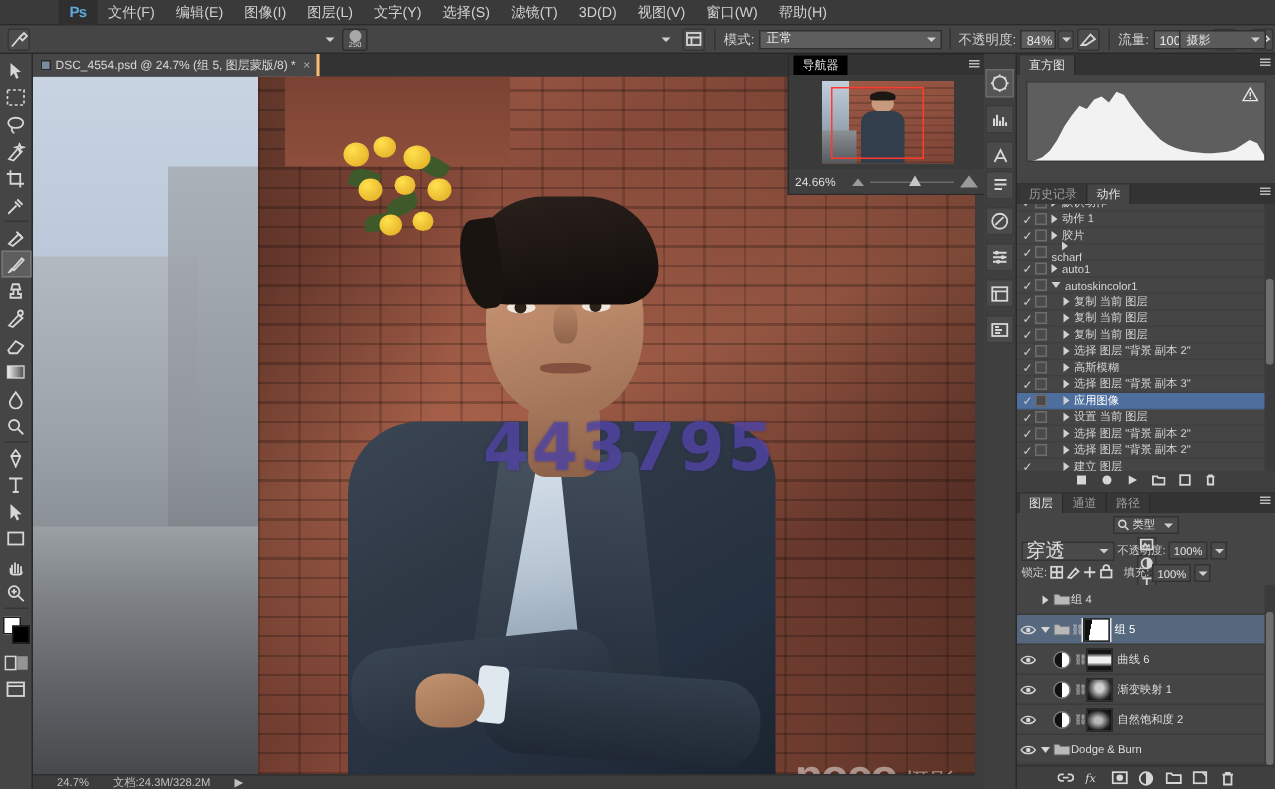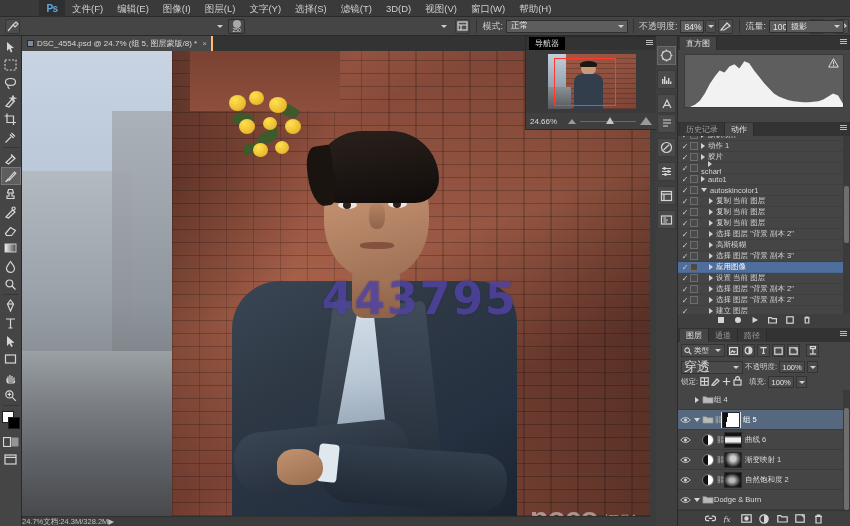--- a/index.html
+++ b/index.html
@@ -264,21 +264,21 @@
     font-size: 17px; color: rgba(255,255,255,.46);
     margin-left: 5px; line-height: 22px;
   }
   
   #statusbar {
     position: absolute; left: 22px; top: 516px;
     width: 628px; height: 10px; background: #3c3c3c;
     display: flex; align-items: center; font-size: 7.5px; color: #c0c0c0;
     border-top: 1px solid #2f2f2f;
   }
-  .sb-item { margin-left: 0; text-align: center; }
+  .sb-item { margin-left: 16px; text-align: center; }
   
   #icondock {
     position: absolute; left: 656px; top: 36px;
     width: 22px; height: 490px; background: #3f3f3f;
     border-right: 1px solid #2a2a2a;
     display: flex; flex-direction: column; align-items: center;
     padding-top: 10px;
   }
   .dock-icon {
     width: 19px; height: 19px; margin-bottom: 1px;
@@ -352,21 +352,21 @@
     position: absolute; right: 0; top: 0; width: 7px; height: 100%;
     background: #3b3b3b;
   }
   #act-thumb {
     position: absolute; right: 1px; top: 28%; width: 5px; height: 32%;
     background: #6e6e6e; border-radius: 2px;
   }
   
   #layers-ctrl { padding: 2px 3px; }
   .lrow1 {
-    display: flex; align-items: flex-start; gap: 2px; height: 15px;
+    display: flex; align-items: center; gap: 2px; height: 15px; flex-direction: column;
   }
   .filter-combo {
     background: #4a4a4a; border: 1px solid #333;
     height: 13px; display: flex; align-items: center;
     font-size: 7.5px; color: #ddd; padding: 0 2px; width: 44px;
   }
   .filt-icon {
     width: 13px; height: 13px; background: #4a4a4a;
     border: 1px solid #333; display: flex;
     align-items: center; justify-content: center;

